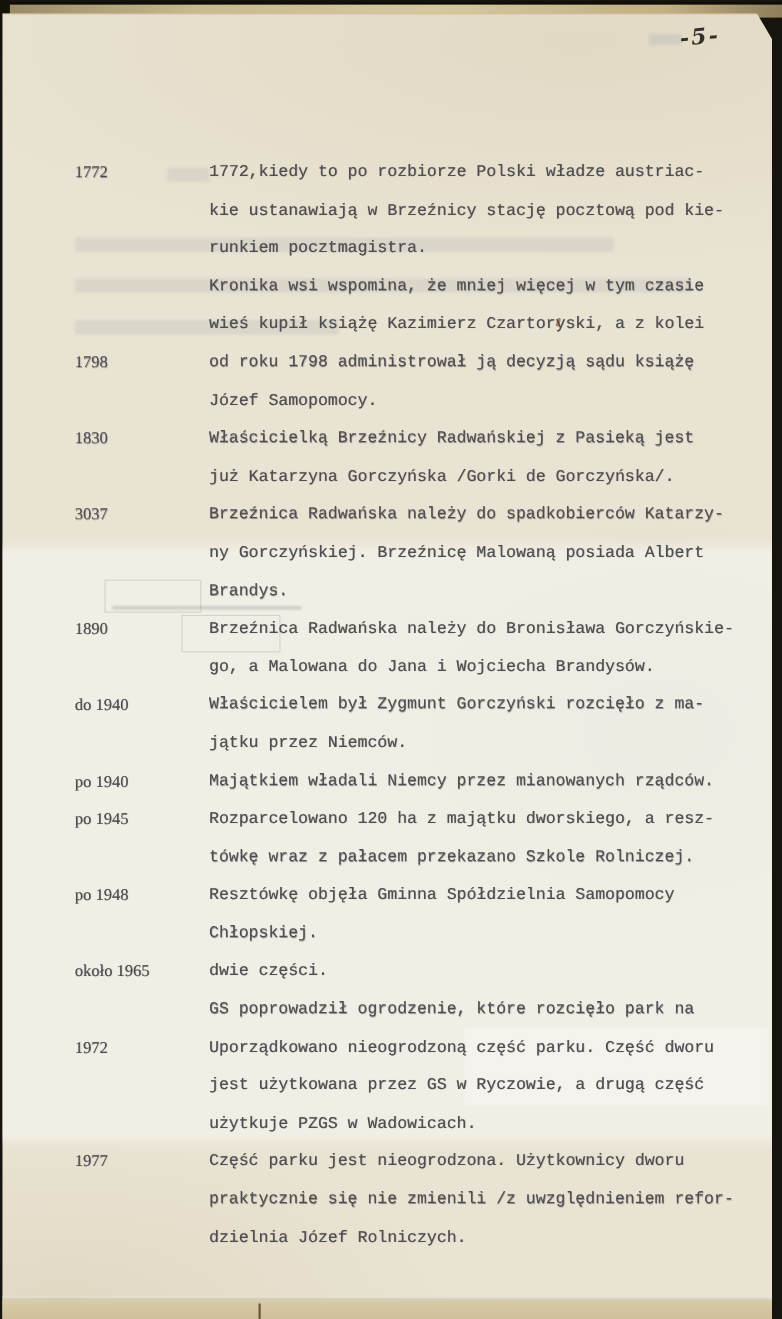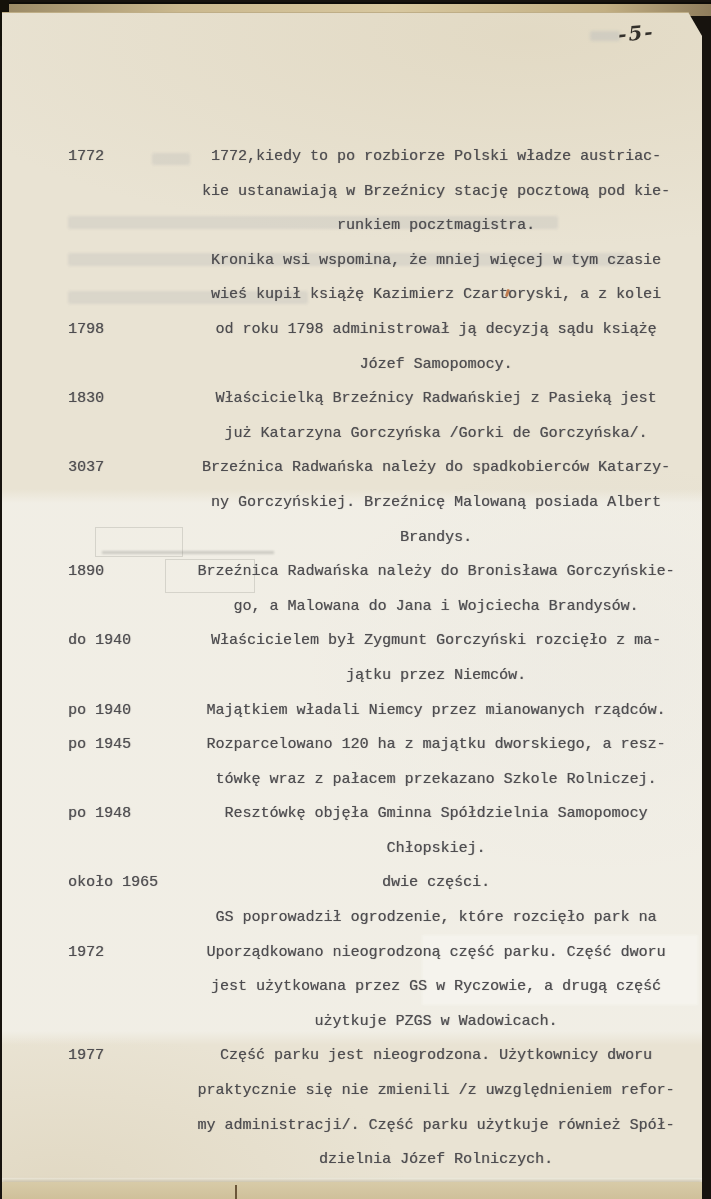--- a/index.html
+++ b/index.html
@@ -78,23 +78,23 @@
   }
 
   
   .content {
     position: absolute; left: 66px; top: 127px; right: 20px;
     color: #4e4d50;
     font-size: 15px;
     text-shadow: 0.4px 0.4px 0.7px rgba(60,58,62,0.55);
   }
   .entry { display: flex; align-items: flex-start; }
-  .year { flex: 0 0 122px; height: 34.6px; line-height: 34.6px; white-space: pre; }
+  .year { flex: 0 0 122px; height: 34.6px; line-height: 34.6px; white-space: pre; font-family: Liberation Serif, serif; }
   .body { flex: 1; }
-  .line { height: 34.6px; line-height: 34.6px; white-space: pre; text-align: center; }
+  .line { height: 34.6px; line-height: 34.6px; white-space: pre; }
 
   
   .bottom-strip {
     position: absolute; left: 0; right: 0; bottom: 0; height: 17px;
     background: linear-gradient(180deg, #d8cba8, #cfc09a);
     box-shadow: 0 -2px 3px rgba(140,120,80,0.35), 0 -4px 1px rgba(250,250,246,0.45);
   }
   .bottom-tick { position: absolute; left: 233px; bottom: 0; width: 2px; height: 14px; background: #6b5639; }
 </style>
 </head>
@@ -217,21 +217,20 @@
             <div class="line">jest użytkowana przez GS w Ryczowie, a drugą część</div>
             <div class="line">użytkuje PZGS w Wadowicach.</div>
           </div>
   </div>
 
   <div class="entry">
     <div class="year">1977</div>
     <div class="body">
             <div class="line">Część parku jest nieogrodzona. Użytkownicy dworu</div>
             <div class="line">praktycznie się nie zmienili /z uwzględnieniem refor-</div>
-            <div class="line">my administracji/. Część parku użytkuje również Spół-</div>
             <div class="line">dzielnia Józef Rolniczych.</div>
           </div>
   </div>
 </div>
 
     <div class="bottom-strip">
       <div class="bottom-tick"></div>
     </div>
   </div>
 </div>

